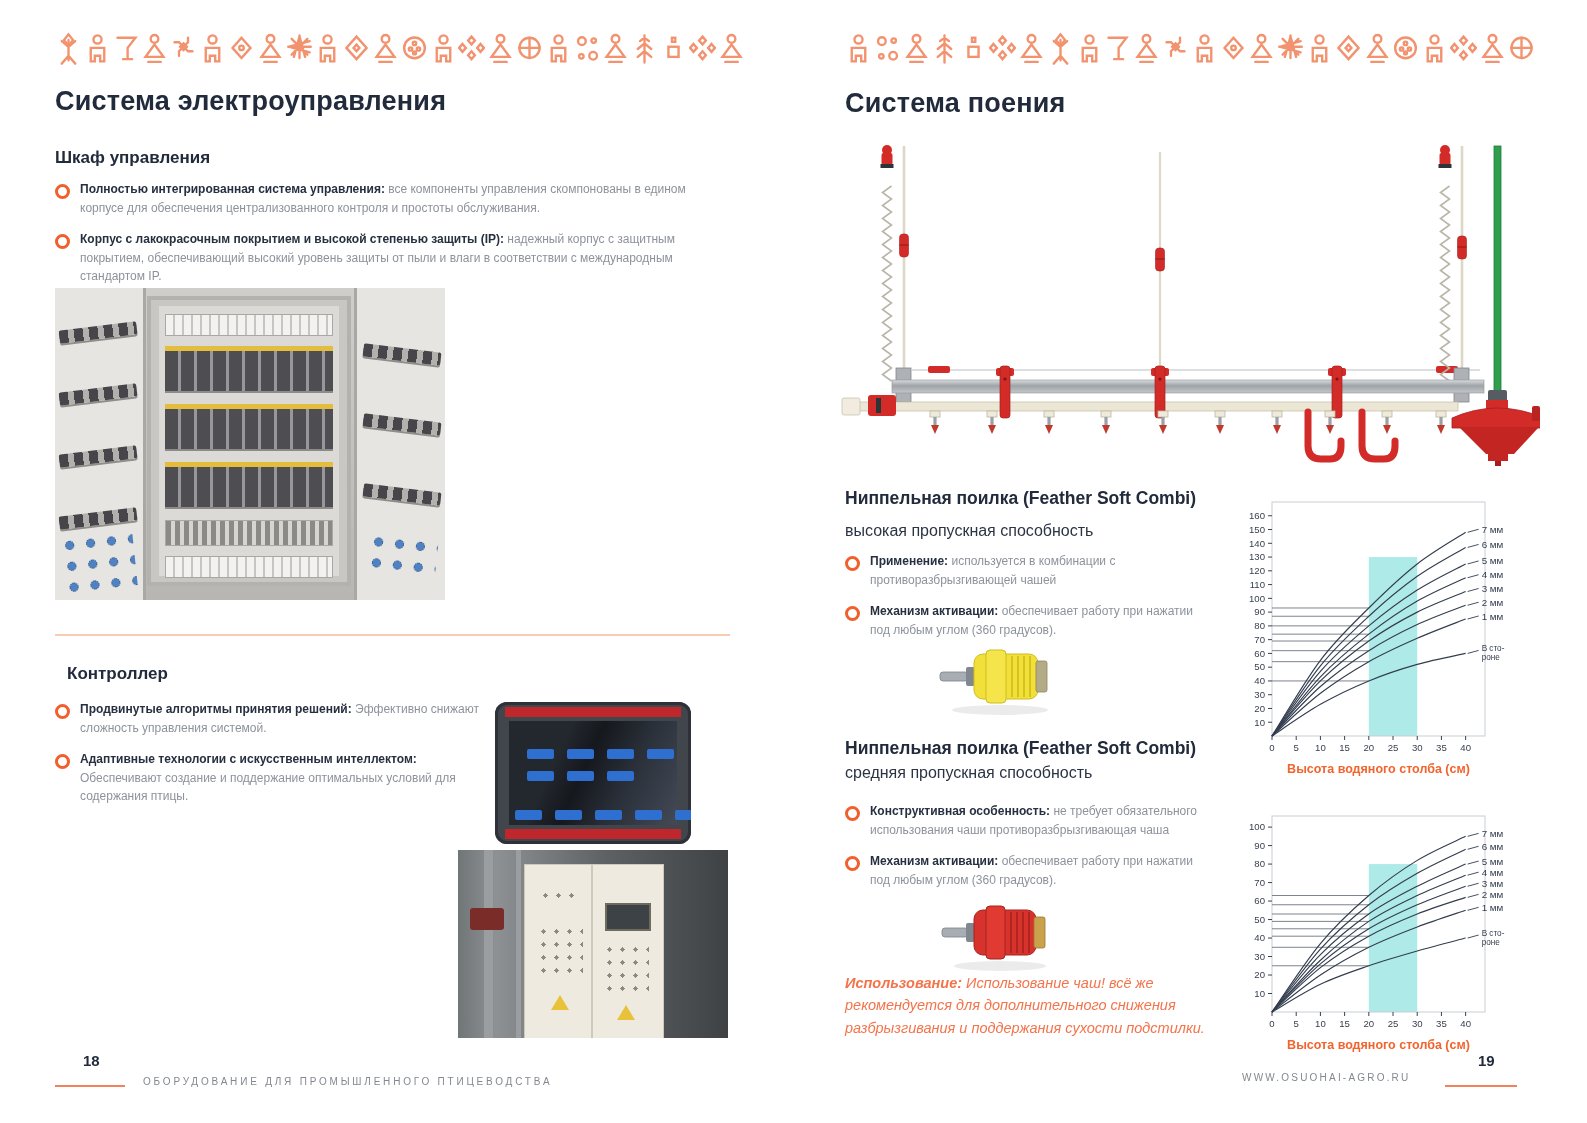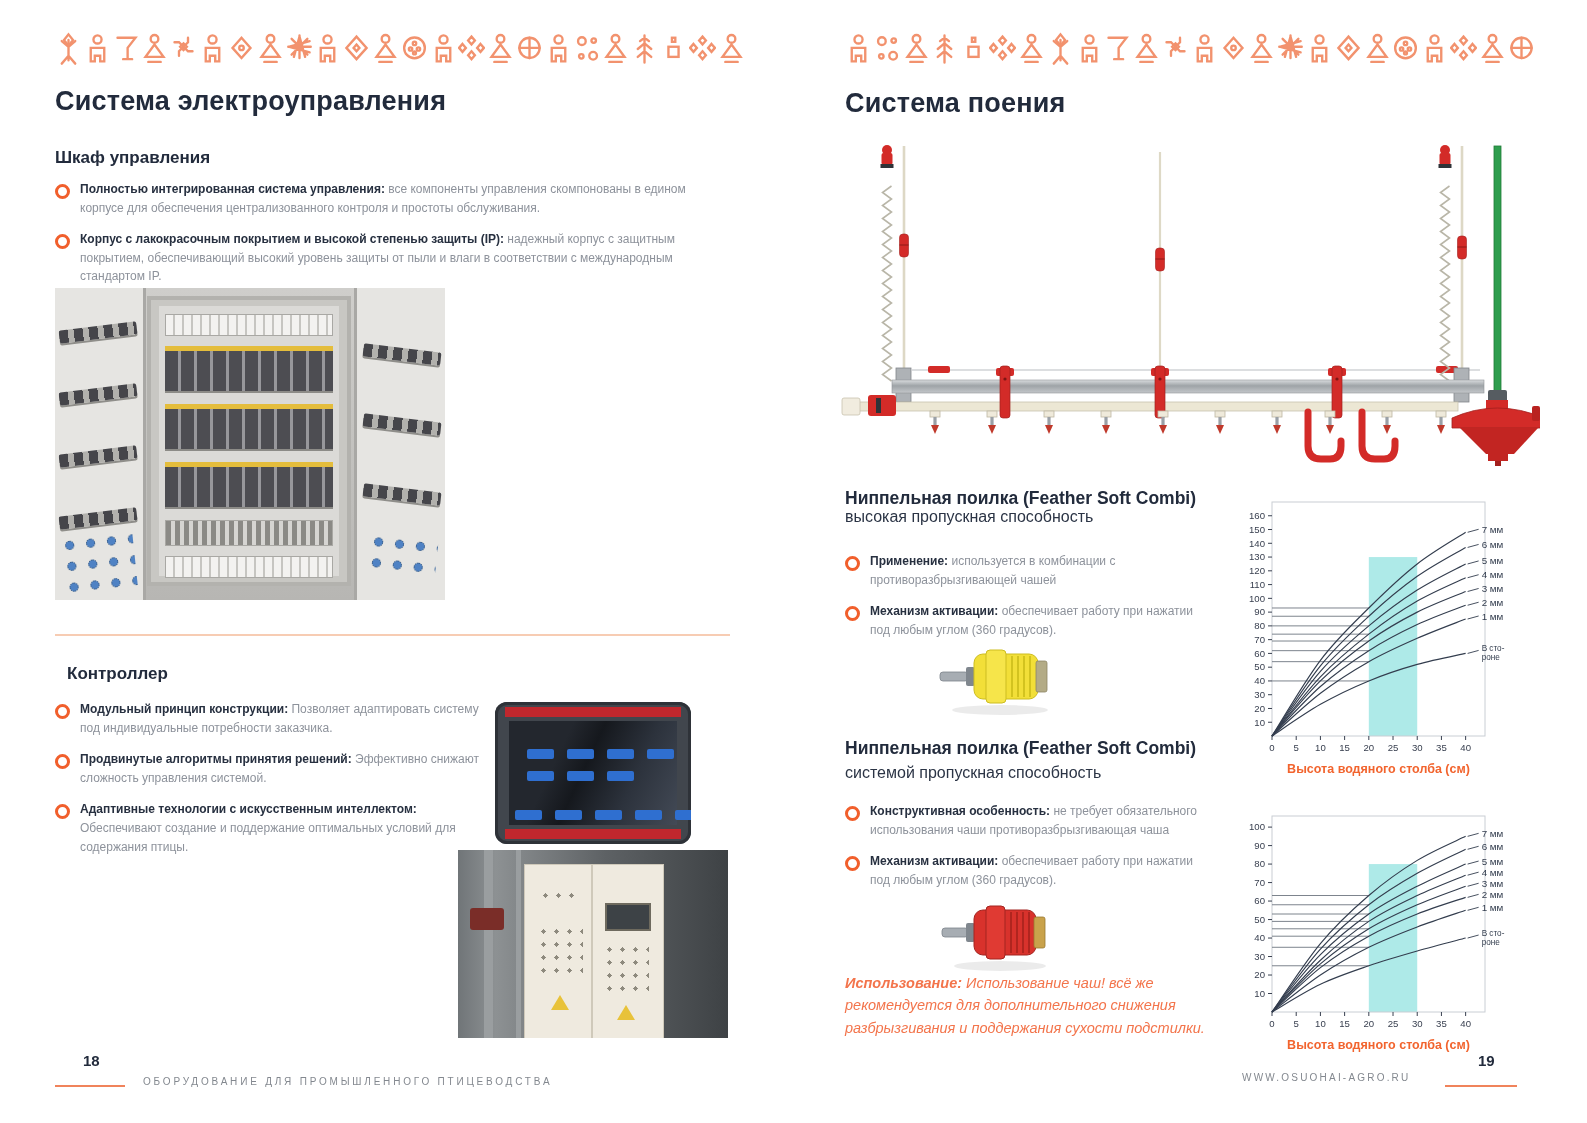--- a/index.html
+++ b/index.html
@@ -247,24 +247,20 @@
     </div>
   </div>
 
   <div class="abs divider" style="left:55px;top:634px;width:675px"></div>
 
   <div class="abs sec-head" style="left:67px;top:664px">Контроллер</div>
 
   <div class="abs" style="left:55px;top:700px;width:432px">
     <div class="bullet">
       <span class="bdot"></span>
-      <p class="btext"><b>Модульный принцип конструкции:</b><span> Позволяет адаптировать систему под индивидуальные потребности заказчика.</span></p>
-    </div>
-    <div class="bullet">
-      <span class="bdot"></span>
       <p class="btext"><b>Продвинутые алгоритмы принятия решений:</b><span> Эффективно снижают сложность управления системой.</span></p>
     </div>
     <div class="bullet">
       <span class="bdot"></span>
       <p class="btext"><b>Адаптивные технологии с искусственным интеллектом:</b><span> Обеспечивают создание и поддержание оптимальных условий для содержания птицы.</span></p>
     </div>
   </div>
 
   <div class="photo ph-touch" style="left:495px;top:702px;width:196px;height:142px">
     <div class="rbandT"></div>
@@ -469,21 +465,21 @@
       <rect x="646" y="260" width="22" height="12" fill="#d32b28"></rect>
       <path d="M612,278 q45,-20 92,0 v10 h-92 z" fill="#d32b28" stroke="#a21f1d" stroke-width="0.8"></path>
       <path d="M620,288 h78 l-24,26 h-28 z" fill="#c22522"></path>
       <rect x="648" y="314" width="20" height="7" fill="#c22522"></rect>
       <rect x="655" y="321" width="6" height="5" fill="#a21f1d"></rect>
       <rect x="692" y="266" width="8" height="15" rx="2" fill="#b92320"></rect>
     </g>
   </svg>
 
   <div class="abs sec-head" style="left:845px;top:488px;font-size:17.5px">Ниппельная поилка (Feather Soft Combi)</div>
-  <div class="abs sub-head" style="left:845px;top:508px">высокая пропускная способность</div>
+  <div class="abs sub-head" style="left:845px;top:522px">высокая пропускная способность</div>
   <div class="abs" style="left:845px;top:552px;width:352px">
     <div class="bullet">
       <span class="bdot"></span>
       <p class="btext"><b>Применение:</b><span> используется в комбинации с противоразбрызгивающей чашей</span></p>
     </div>
     <div class="bullet">
       <span class="bdot"></span>
       <p class="btext"><b>Механизм активации:</b><span> обеспечивает работу при нажатии под любым углом (360 градусов).</span></p>
     </div>
   </div>
@@ -585,21 +581,21 @@
       <path d="M34,244C42.06818181818182,236.88823529411764,66.27272727272727,213.7176470588235,82.4090909090909,201.32941176470587C98.54545454545455,188.94117647058823,114.68181818181817,178.84705882352944,130.8181818181818,169.67058823529413C146.95454545454544,160.49411764705883,163.0909090909091,153.38235294117646,179.22727272727272,146.2705882352941C195.36363636363635,139.15882352941173,219.5681818181818,130.21176470588236,227.63636363636363,127" fill="none" stroke="#333d4e" stroke-width="1.15"></path>
       <line x1="229.63636363636363" y1="127" x2="240.63636363636363" y2="124" stroke="#333d4e" stroke-width="0.9"></line>
       <text x="243.63636363636363" y="127.5" font-size="9.8" fill="#333d4e" font-family="&quot;Liberation Sans&quot;,sans-serif">1 мм</text>
       <path d="M34,244C42.06818181818182,238.7235294117647,66.27272727272727,221.51764705882354,82.4090909090909,212.34117647058824C98.54545454545455,203.16470588235293,114.68181818181817,195.59411764705882,130.8181818181818,188.94117647058823C146.95454545454544,182.28823529411764,163.0909090909091,177.01176470588237,179.22727272727272,172.42352941176472C195.36363636363635,167.83529411764707,219.5681818181818,163.24705882352941,227.63636363636363,161.41176470588235" fill="none" stroke="#333d4e" stroke-width="1.15"></path>
       <line x1="229.63636363636363" y1="161.41176470588235" x2="240.63636363636363" y2="158.41176470588235" stroke="#333d4e" stroke-width="0.9"></line>
       <text x="243.63636363636363" y="159.41176470588235" font-size="8.2" fill="#333d4e" font-family="&quot;Liberation Sans&quot;,sans-serif"><tspan x="243.63636363636363" dy="0">В сто-</tspan><tspan x="243.63636363636363" dy="9">роне</tspan></text>
       <text x="140.5" y="281" text-anchor="middle" font-size="12.5" font-weight="bold" fill="#f2642e" font-family="&quot;Liberation Sans&quot;,sans-serif">Высота водяного столба (см)</text>
     </svg>
 
   <div class="abs sec-head" style="left:845px;top:738px;font-size:17.5px">Ниппельная поилка (Feather Soft Combi)</div>
-  <div class="abs sub-head" style="left:845px;top:764px">системой пропускная способность</div>
+  <div class="abs sub-head" style="left:845px;top:764px">средняя пропускная способность</div>
   <div class="abs" style="left:845px;top:802px;width:368px">
     <div class="bullet">
       <span class="bdot"></span>
       <p class="btext"><b>Конструктивная особенность:</b><span> не требует обязательного использования чаши противоразбрызгивающая чаша</span></p>
     </div>
     <div class="bullet">
       <span class="bdot"></span>
       <p class="btext"><b>Механизм активации:</b><span> обеспечивает работу при нажатии под любым углом (360 градусов).</span></p>
     </div>
   </div>

